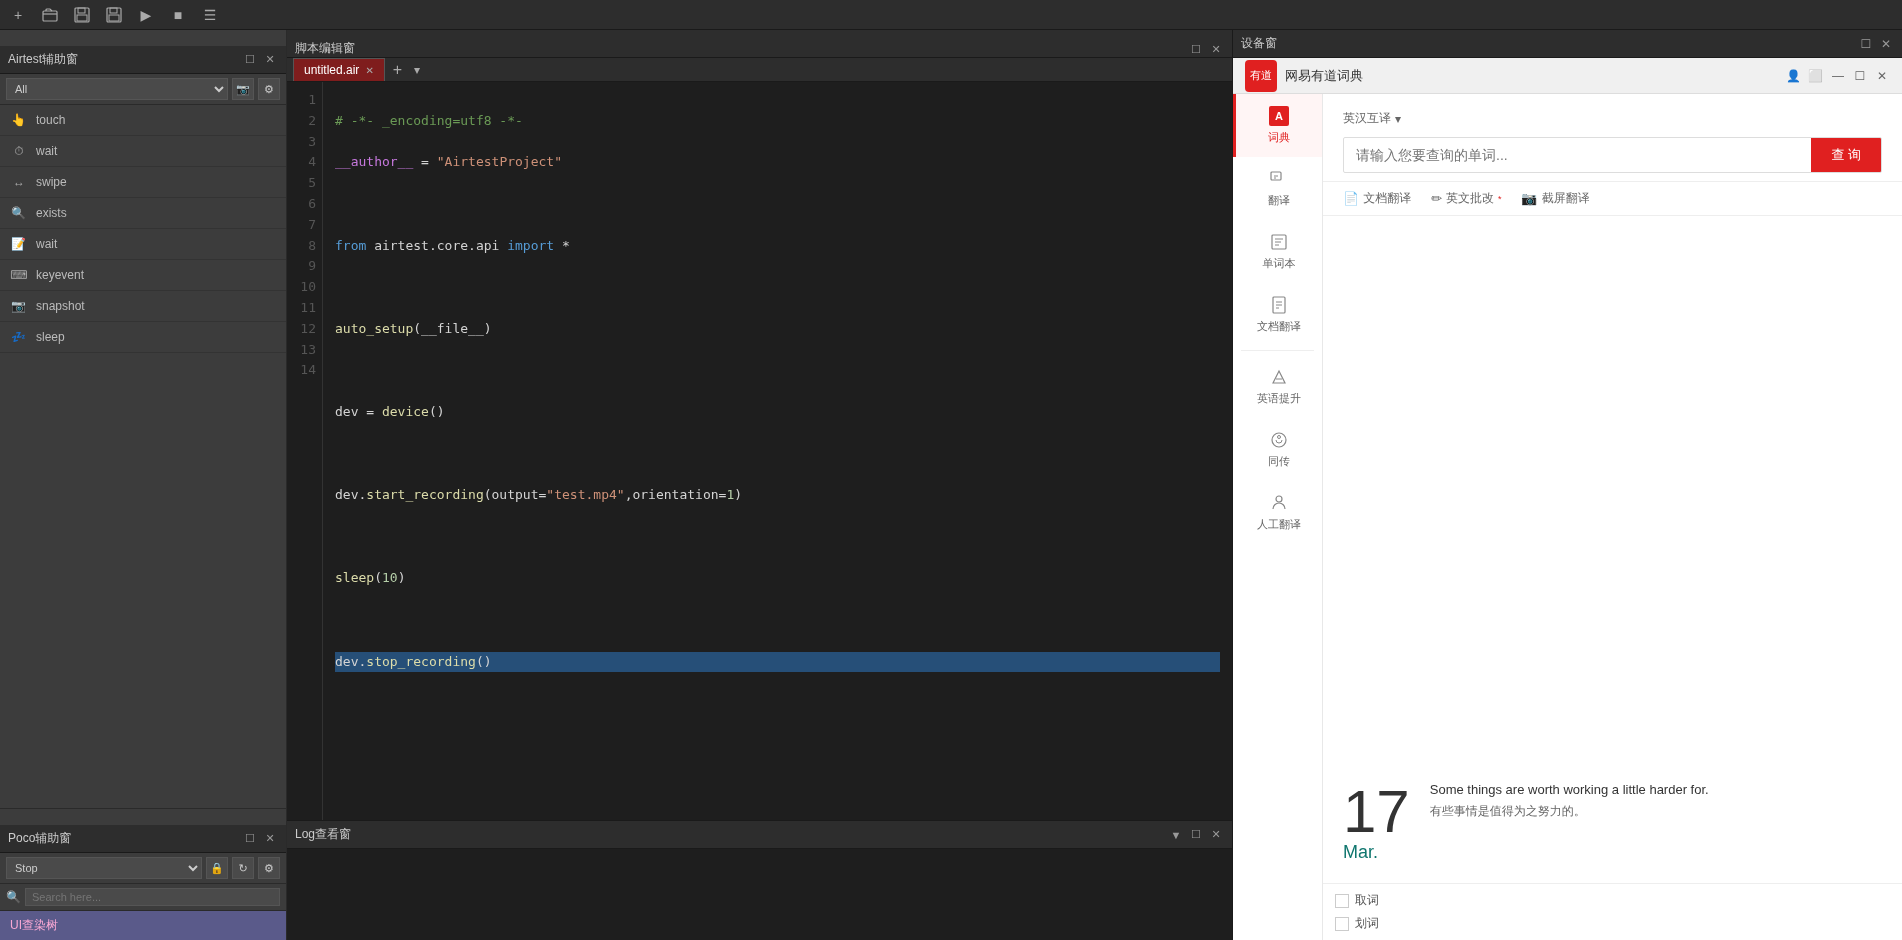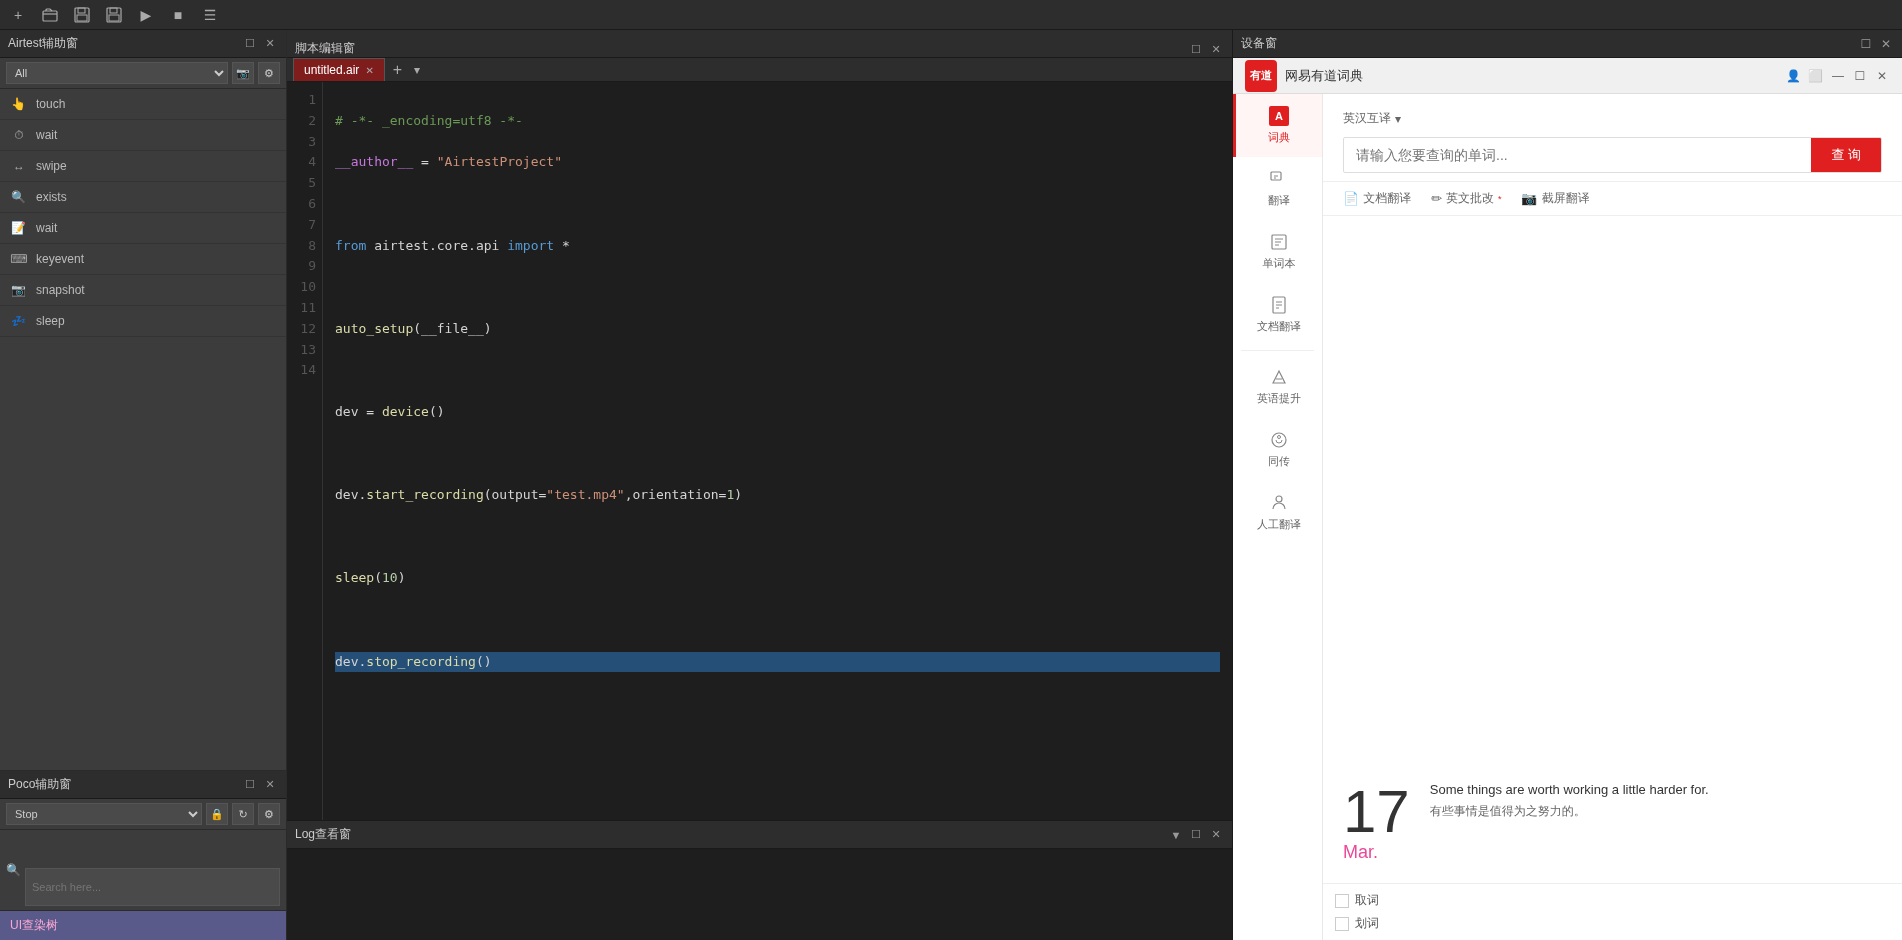--- a/index.html
+++ b/index.html
@@ -52,20 +52,21 @@
     .panel-header {
       background: #2d2d2d;
       height: 28px;
       display: flex;
       align-items: center;
       padding: 0 8px;
       font-size: 12px;
       color: #ccc;
       border-bottom: 1px solid #1a1a1a;
       justify-content: space-between;
+      margin-top: 16px;
     }
     .panel-header-title { font-size: 12px; color: #ccc; }
     .panel-header-controls { display: flex; gap: 4px; }
     .panel-ctrl-btn {
       width: 16px; height: 16px;
       display: flex; align-items: center; justify-content: center;
       color: #999; cursor: pointer; font-size: 11px;
     }
 
     .airtest-filter {
@@ -149,22 +150,21 @@
       background: #3c3c3c;
       border-bottom: 1px solid #2a2a2a;
     }
     .poco-search input {
       flex: 1;
       background: #4a4a4a;
       border: 1px solid #555;
       color: #ccc;
       padding: 2px 6px;
       font-size: 11px;
-      height: 38px;
-      margin-top: 34px;
+      height: 18px;
     }
     .poco-search .search-icon { color: #888; margin-right: 4px; font-size: 12px; }
     .poco-tree-item {
       display: flex; align-items: flex-end;
       padding: 6px 10px;
       background: #5a5a8a;
       color: #f9a8d4;
       font-size: 12px;
       cursor: pointer;
     }
@@ -320,21 +320,21 @@
       justify-content: space-between;
     }
     .youdao-logo-area {
       display: flex; align-items: center; gap: 8px;
     }
     .youdao-logo {
       width: 32px; height: 32px;
       background: #e02020;
       border-radius: 4px;
       display: flex; align-items: center; justify-content: center;
-      color: white; font-size: 11px; font-weight: bold;
+      color: white; font-size: 11px; font-weight: normal;
       font-family: 'Microsoft YaHei', sans-serif;
     }
     .youdao-win-controls { display: flex; gap: 6px; }
     .youdao-win-btn {
       width: 16px; height: 16px;
       display: flex; align-items: center; justify-content: center;
       color: #666; cursor: pointer; font-size: 12px;
     }
 
     .youdao-body {
@@ -445,21 +445,21 @@
       align-items: flex-start;
     }
     .youdao-date-num {
       font-size: 60px;
       font-weight: 300;
       color: #333;
       line-height: 1;
     }
     .youdao-date-month {
       font-size: 18px;
-      color: #ec4899;
+      color: #0f766e;
     }
     .youdao-quote {
       display: flex;
       flex-direction: column;
       gap: 6px;
     }
     .youdao-quote-en {
       font-size: 13px;
       color: #333;
     }

